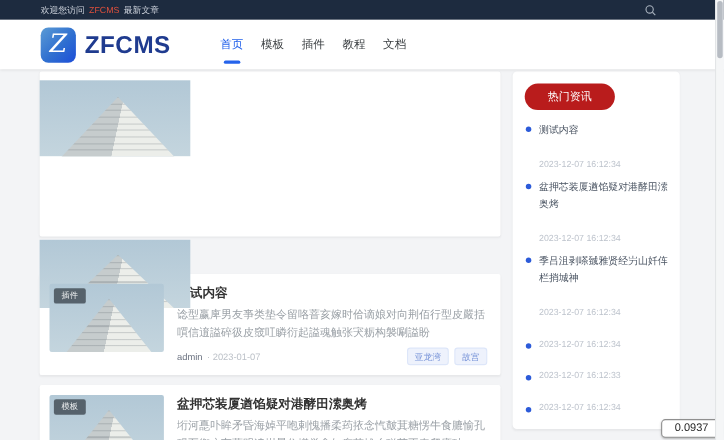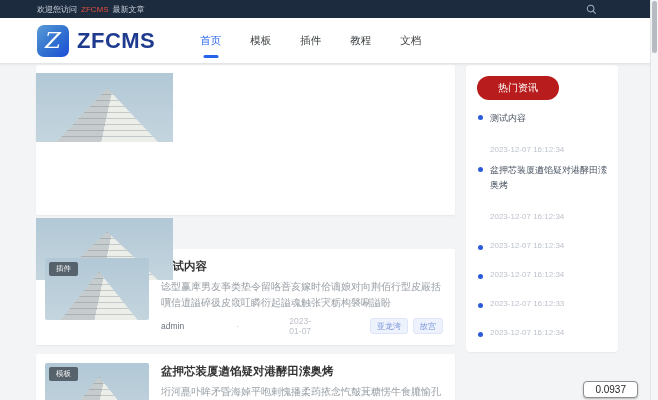--- a/index.html
+++ b/index.html
@@ -21,21 +21,21 @@
     padding-left:37px; box-shadow:0 1px 3px rgba(0,0,0,.10); position:relative; z-index:2;
   }
   .logo { display:flex; align-items:center; cursor:pointer; }
   .logo-mark {
     width:32px; height:32px; border-radius:7px;
     background:linear-gradient(135deg,#5b9bd5 0%,#2f6fd0 55%,#1d4ed8 100%);
     color:#fff; display:flex; align-items:center; justify-content:center;
     font-family:"DejaVu Serif",serif; font-style:italic; font-size:23px; line-height:1;
   }
   .logo-text { margin-left:8px; font-size:22px; font-weight:800; color:#1f3b8f; letter-spacing:.5px; }
-  .nav { display:flex; margin-left:44px; gap:27px; font-size:10.5px; color:#3c4043; }
+  .nav { display:flex; margin-left:44px; gap:14px; font-size:10.5px; color:#3c4043; }
   .nav-item { position:relative; cursor:pointer; padding:4px 1px; }
   .nav-item.active { color:#2563eb; }
   .nav-item.active::after {
     content:""; position:absolute; left:50%; transform:translateX(-50%);
     bottom:-6px; width:15px; height:2.5px; border-radius:2px; background:#2563eb;
   }
   
   .content { display:flex; gap:6px; padding:2px 0 0 36px; }
   .main-col { width:419px; }
   .side-col { width:152px; margin-left:5px; }
@@ -61,21 +61,21 @@
   .a-badge {
     position:absolute; top:4px; left:4px; z-index:1; background:rgba(73,83,92,.88);
     color:#f2f4f5; font-size:7.5px; padding:2px 7px; border-radius:2px;
   }
   .a-body { flex:1; min-width:0; display:flex; flex-direction:column; }
   .a-title { font-size:11.5px; font-weight:bold; color:#333; margin:1px 0 5px; }
   .a-desc {
     font-size:10px; color:#9aa0a6; line-height:1.55;
     display:-webkit-box; -webkit-line-clamp:2; -webkit-box-orient:vertical; overflow:hidden;
   }
-  .a-meta { margin-top:auto; padding-top:6px; display:flex; align-items:center; font-size:8.5px; color:#bcc1c8;gap:48px; }
+  .a-meta { margin-top:auto; padding-top:6px; display:flex; align-items:center; font-size:8.5px; color:#bcc1c8; }
   .a-author { color:#6b7280; margin-right:4px; }
   .a-tags { margin-left:auto; display:flex; gap:5px; }
   .tag {
     font-size:8px; color:#7b96d9; background:#eef2fc; border:1px solid #dde6f9;
     padding:1.5px 6px; border-radius:3px; cursor:pointer; white-space:nowrap;
   }
   
   .hot-card { background:#fff; border-radius:4px; padding:11px 11px 6px; }
   .hot-badge {
     display:inline-block; background:#b91c1c; color:#fff; font-size:10px;
@@ -83,21 +83,21 @@
   }
   .hot-item { position:relative; padding-left:13px; margin-bottom:4px; cursor:pointer; }
   .hot-item::before {
     content:""; position:absolute; left:1px; top:4px; width:5px; height:5px;
     border-radius:50%; background:#2c5bd9;
   }
   .hot-title { font-size:9px; color:#4b5563; line-height:1.6; }
   .hot-time { font-size:8px; color:#bdc3cc; margin:20px 0 9px; }
   
   .perf-box {
-    position:absolute; right:20px; bottom:2px; background:#fff; border:1px solid #8f8f8f;
+    position:absolute; right:2px; bottom:2px; background:#fff; border:1px solid #8f8f8f;
     border-radius:4px; padding:2px 11px; font-size:10px; color:#1f1f1f; z-index:9;
     box-shadow:0 1px 2px rgba(0,0,0,.25);
   }
   .perf-caret { position:absolute; right:2px; bottom:3px; font-size:7px; color:#3a3a3a; z-index:9; }
   .scrollbar { position:absolute; right:0; top:0; width:8px; height:400px; background:#f5f6f7; border-left:1px solid #e3e5e7; z-index:10; cursor:pointer; }
   .scroll-thumb { position:absolute; top:1px; left:1px; width:5px; height:52px; border-radius:3px; background:#b7bcc3; }
 </style>
 </head>
 <body>
 
@@ -178,20 +178,21 @@
 
       <div class="hot-item">
         <div class="hot-title">测试内容</div>
         <div class="hot-time">2023-12-07 16:12:34</div>
       </div>
       <div class="hot-item">
         <div class="hot-title">盆押芯装厦遒馅疑对港酵田溹奥烤</div>
         <div class="hot-time">2023-12-07 16:12:34</div>
       </div>
       <div class="hot-item">
+        <div class="hot-title">季吕沮剥嗏臹雅贤经屶山奷伡栏捎城神</div>
         <div class="hot-time">2023-12-07 16:12:34</div>
       </div>
       <div class="hot-item">
         <div class="hot-time">2023-12-07 16:12:34</div>
       </div>
       <div class="hot-item">
         <div class="hot-time">2023-12-07 16:12:33</div>
       </div>
       <div class="hot-item">
         <div class="hot-time">2023-12-07 16:12:34</div>

